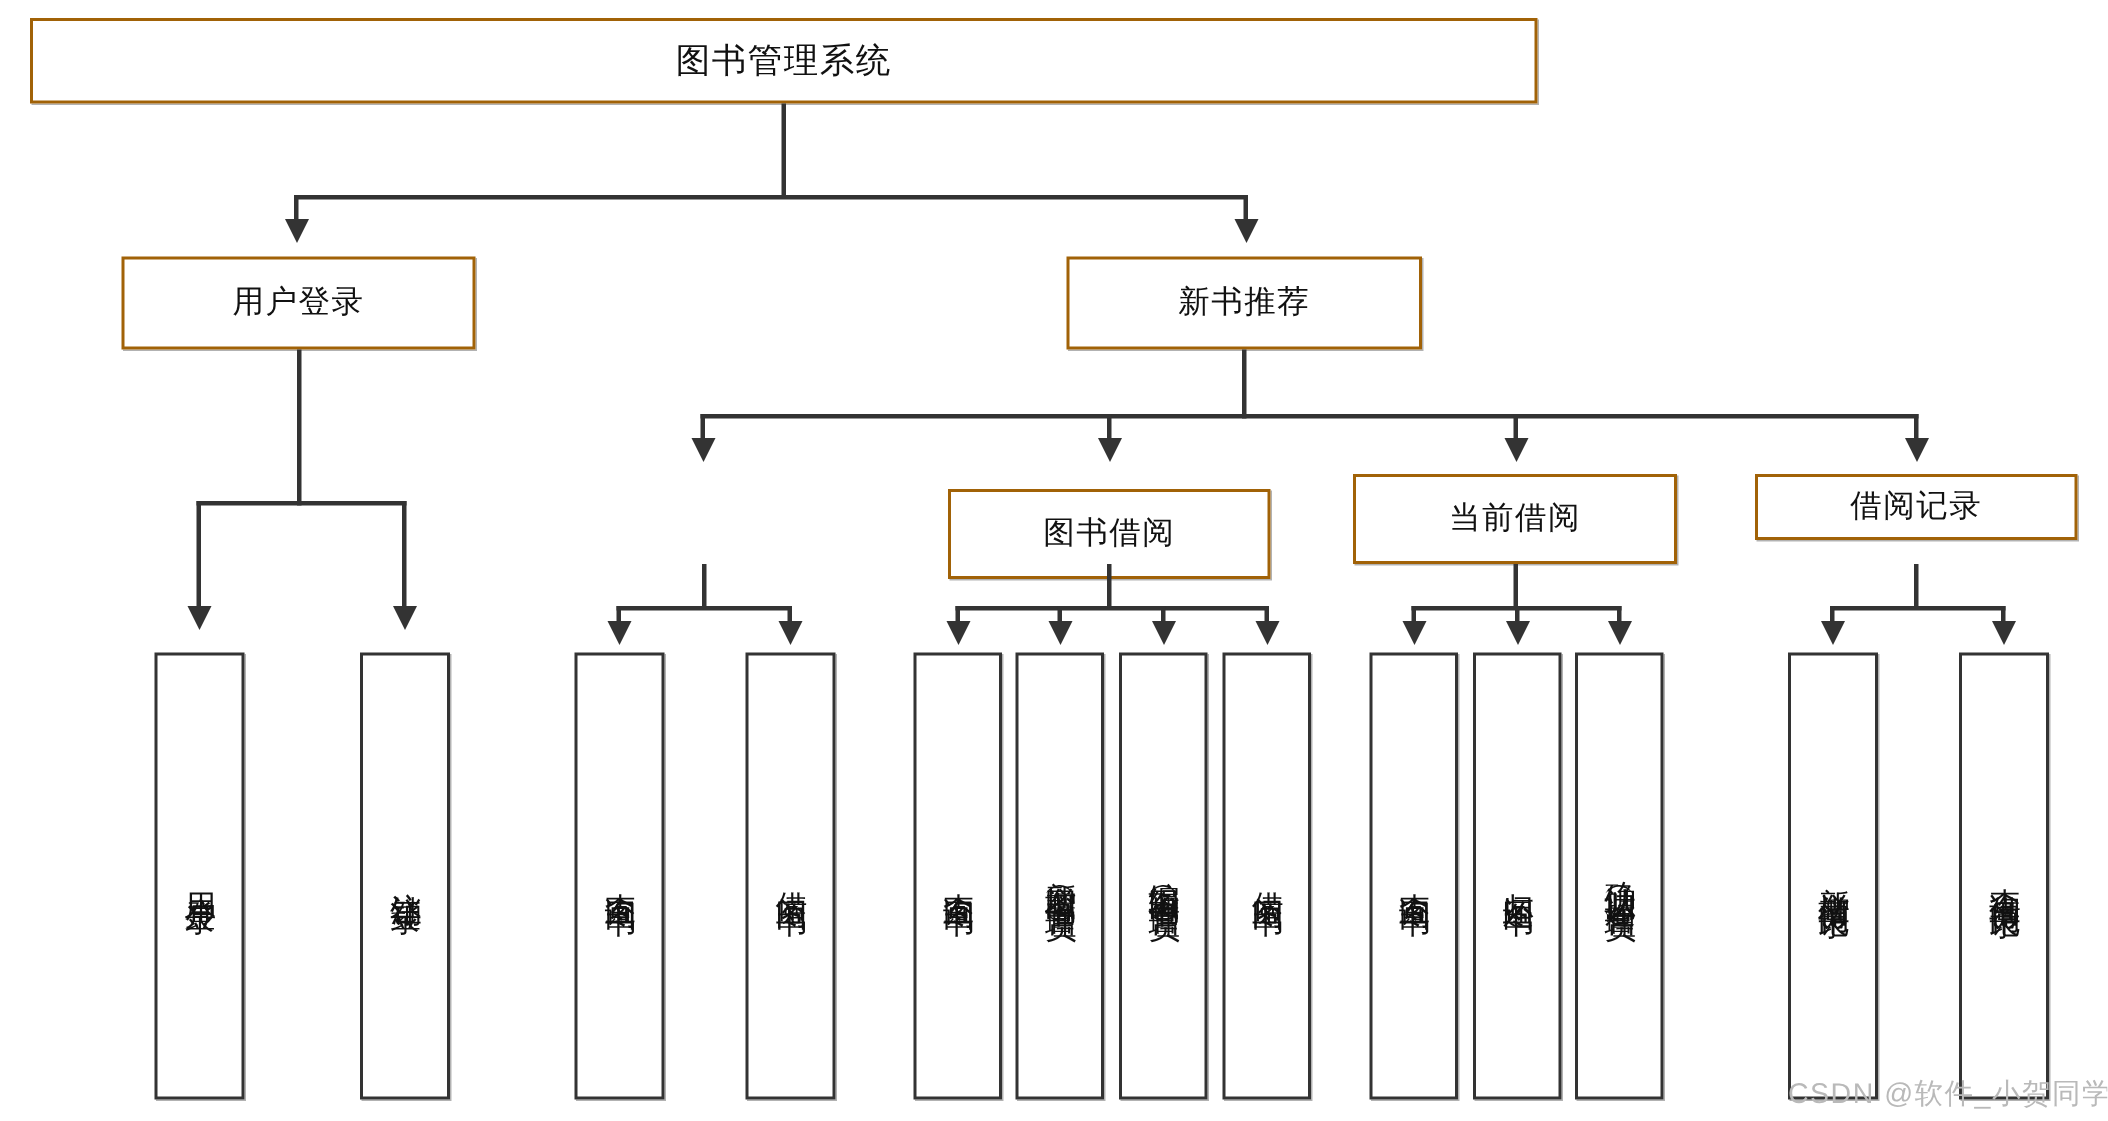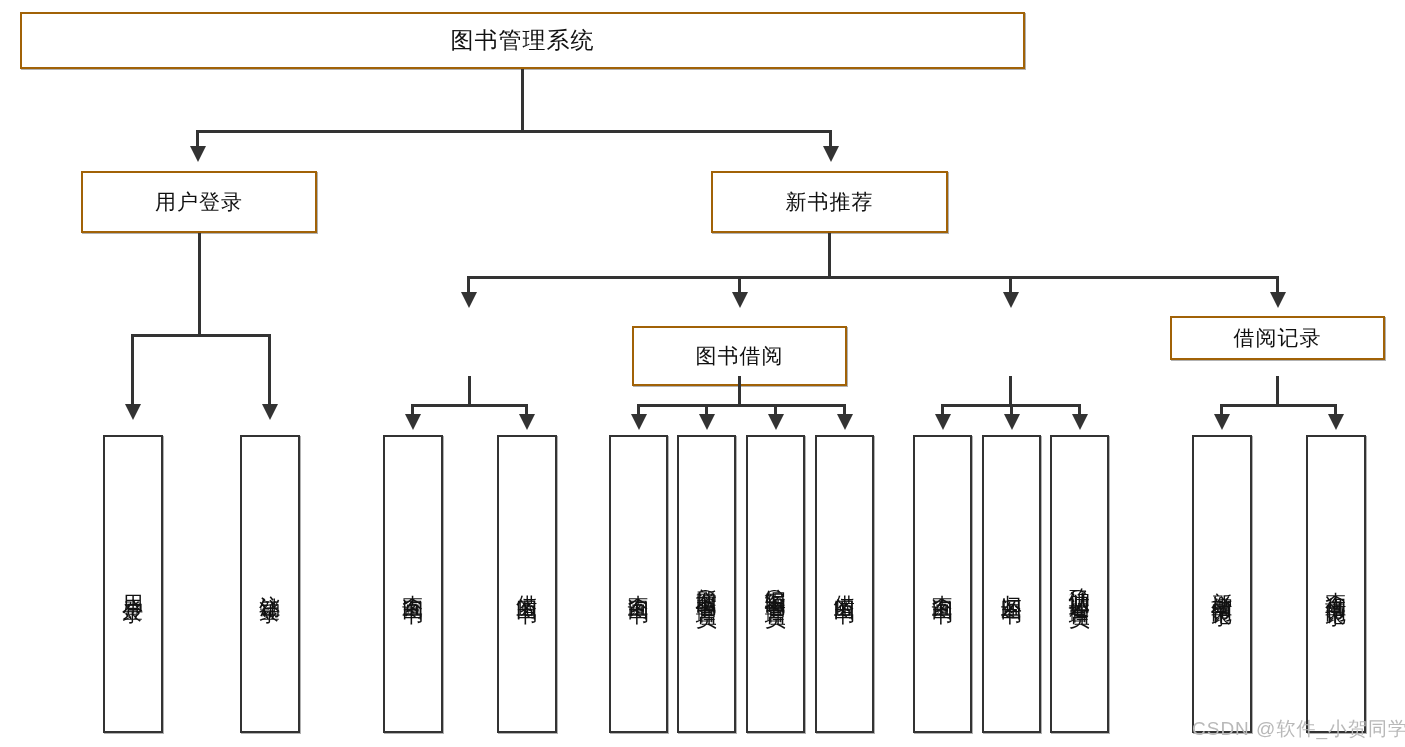--- a/index.html
+++ b/index.html
@@ -134,20 +134,23 @@
   <div class="arrow" style="left:732px;top:292px;"></div>
 
   <div class="conn vline" style="left:1009px;top:276px;width:3px;height:18px;"></div>
   <div class="arrow" style="left:1003px;top:292px;"></div>
 
   <div class="conn vline" style="left:1276px;top:276px;width:3px;height:18px;"></div>
   <div class="arrow" style="left:1270px;top:292px;"></div>
 
   <div class="node lvl3" style="left:632px;top:316px;width:215px;height:60px;margin-top:10px;">
     <span class="label">图书借阅</span>
+  </div>
+  <div class="node lvl3" style="left:902px;top:316px;width:216px;height:60px;">
+    <span class="label">当前借阅</span>
   </div>
   <div class="node lvl3" style="left:1170px;top:316px;width:215px;height:44px;">
     <span class="label">借阅记录</span>
   </div>
 
   <div class="conn vline" style="left:468px;top:376px;width:3px;height:30px;"></div>
   <div class="conn hline" style="left:411px;top:404px;width:117px;height:3px;"></div>
   <div class="conn vline" style="left:411px;top:404px;width:3px;height:12px;"></div>
   <div class="arrow" style="left:405px;top:414px;"></div>
   <div class="conn vline" style="left:525px;top:404px;width:3px;height:12px;"></div>

